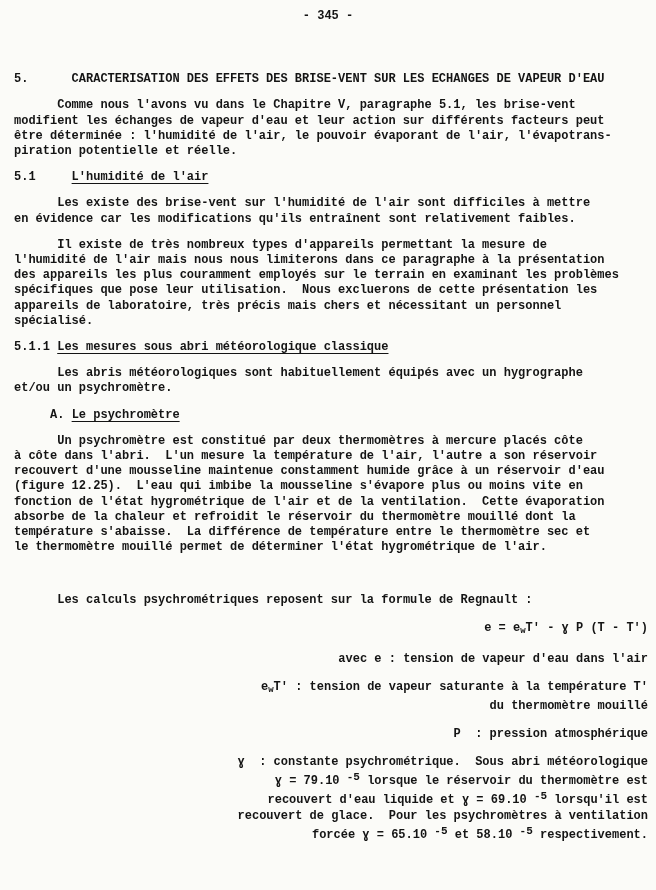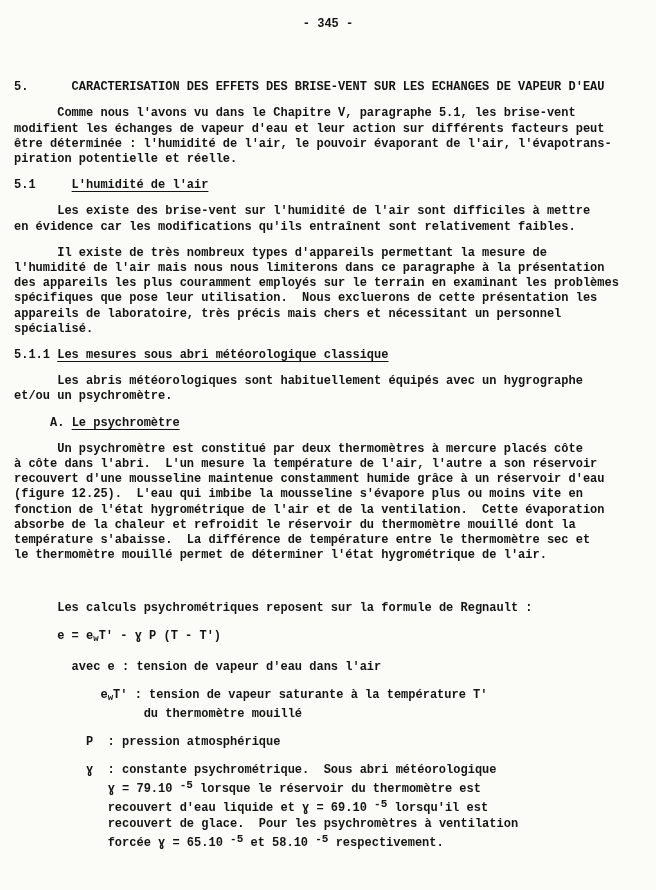--- a/index.html
+++ b/index.html
@@ -8,34 +8,34 @@
     background:#fbfbf8;
     color:#141414;
     font-family:"Liberation Mono","DejaVu Sans Mono",monospace;
     font-size:12px;
     font-weight:600;
     line-height:15.2px;
     overflow:hidden;
   }
   .page{
     width:656px;height:890px;
-    padding:17px 0 0 14px;
+    padding:9px 0 0 14px;
     box-sizing:border-box;
   }
   .pageno{
     text-align:center;
     margin:0 14px 0 0;
     white-space:pre;
   }
   .b{
     margin:11px 8px 0 0;
     white-space:pre-wrap;
   }
   .b-h5{margin-top:48px;}
-  .b-def{margin-top:13px;}
+  .b-def{margin-top:13px;text-align:right;}
   .u{
     text-decoration:underline;
     text-underline-offset:2.5px;
     text-decoration-thickness:1.4px;
     font-family:Liberation Mono, monospace;
   }
   sub.w{
     font-size:9px;
     vertical-align:-2px;
   }

